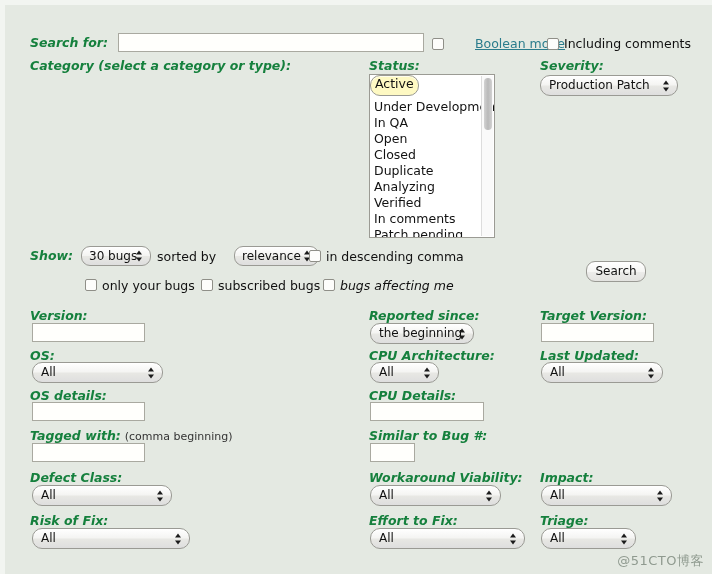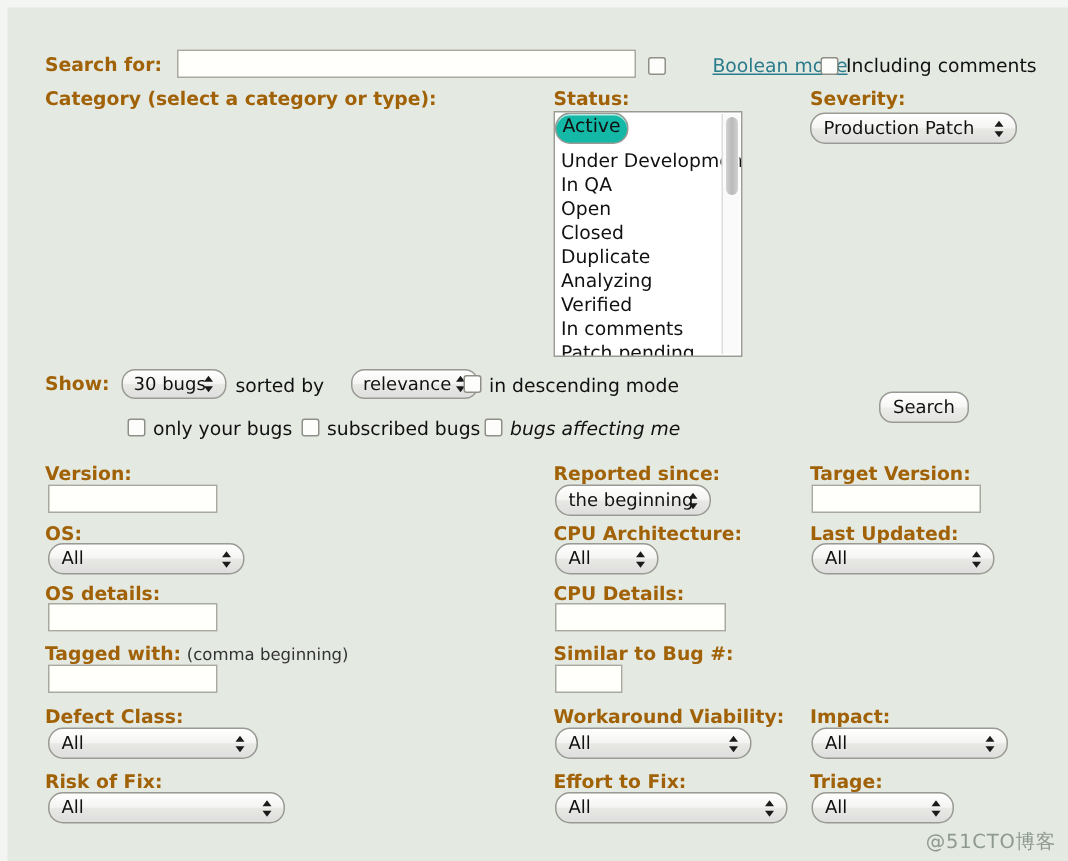--- a/index.html
+++ b/index.html
@@ -18,23 +18,24 @@
     box-sizing:border-box;
     border-top:5px solid #f2f5f1;
     border-left:5px solid #f2f5f1;
   }
   .inner{position:absolute;left:0;top:0;width:707px;height:569px;}
 
   
   .lab{
     font-weight:bold;
     font-size:12.5px;
-    color:#a16207;
+    color:#15803d;
     white-space:nowrap;
     line-height:14px;
+    font-style:italic;
   }
   .lab-note{font-weight:normal;font-size:11px;color:#333;}
 
   
   .txt{
     background:#fffffc;
     border:1px solid #a9a9a0;
     box-sizing:border-box;
     height:19px;
     font-family:"DejaVu Sans","Liberation Sans",sans-serif;
@@ -104,21 +105,21 @@
     box-sizing:border-box;
     overflow:hidden;
   }
   .listbox .opt{
     font-size:12.5px;
     line-height:16px;
     padding:0 4px;
     color:#111;
     white-space:nowrap;
   }
-  .listbox .opt.sel{background:#14b8a6;}
+  .listbox .opt.sel{background:#fef9c3;}
   .lb-track{
     position:absolute;right:1px;top:1px;width:11px;bottom:1px;
     background:#fafafa;border-left:1px solid #ddd;
   }
   .lb-thumb{
     position:absolute;left:1.5px;top:2px;width:8px;height:52px;
     background:linear-gradient(to right,#d2d2d2,#b9b9b9,#d2d2d2);
     border-radius:4px;
   }
 
@@ -199,21 +200,21 @@
   </div>
   <span class="plaintxt abs" style="left:152px;top:244px;">sorted by</span>
   <div class="sel small abs" style="left:229px;top:241px;width:85px;">
     <span>relevance</span>
     <span class="arrows">
           <i class="up"></i>
           <i class="dn"></i>
         </span>
   </div>
   <span class="cb abs" style="left:304px;top:245px;"></span>
-  <span class="plaintxt abs" style="left:321px;top:244px;">in descending mode</span>
+  <span class="plaintxt abs" style="left:321px;top:244px;">in descending comma</span>
 
   <span class="cb abs" style="left:80px;top:274px;"></span>
   <span class="plaintxt abs" style="left:97px;top:273px;">only your bugs</span>
   <span class="cb abs" style="left:196px;top:274px;"></span>
   <span class="plaintxt abs" style="left:213px;top:273px;">subscribed bugs</span>
   <span class="cb abs" style="left:318px;top:274px;"></span>
   <span class="plaintxt abs" style="left:335px;top:273px;font-style:italic;">bugs affecting me</span>
 
   <div class="btn" style="left:581px;top:256px;width:60px;">Search</div>
 

